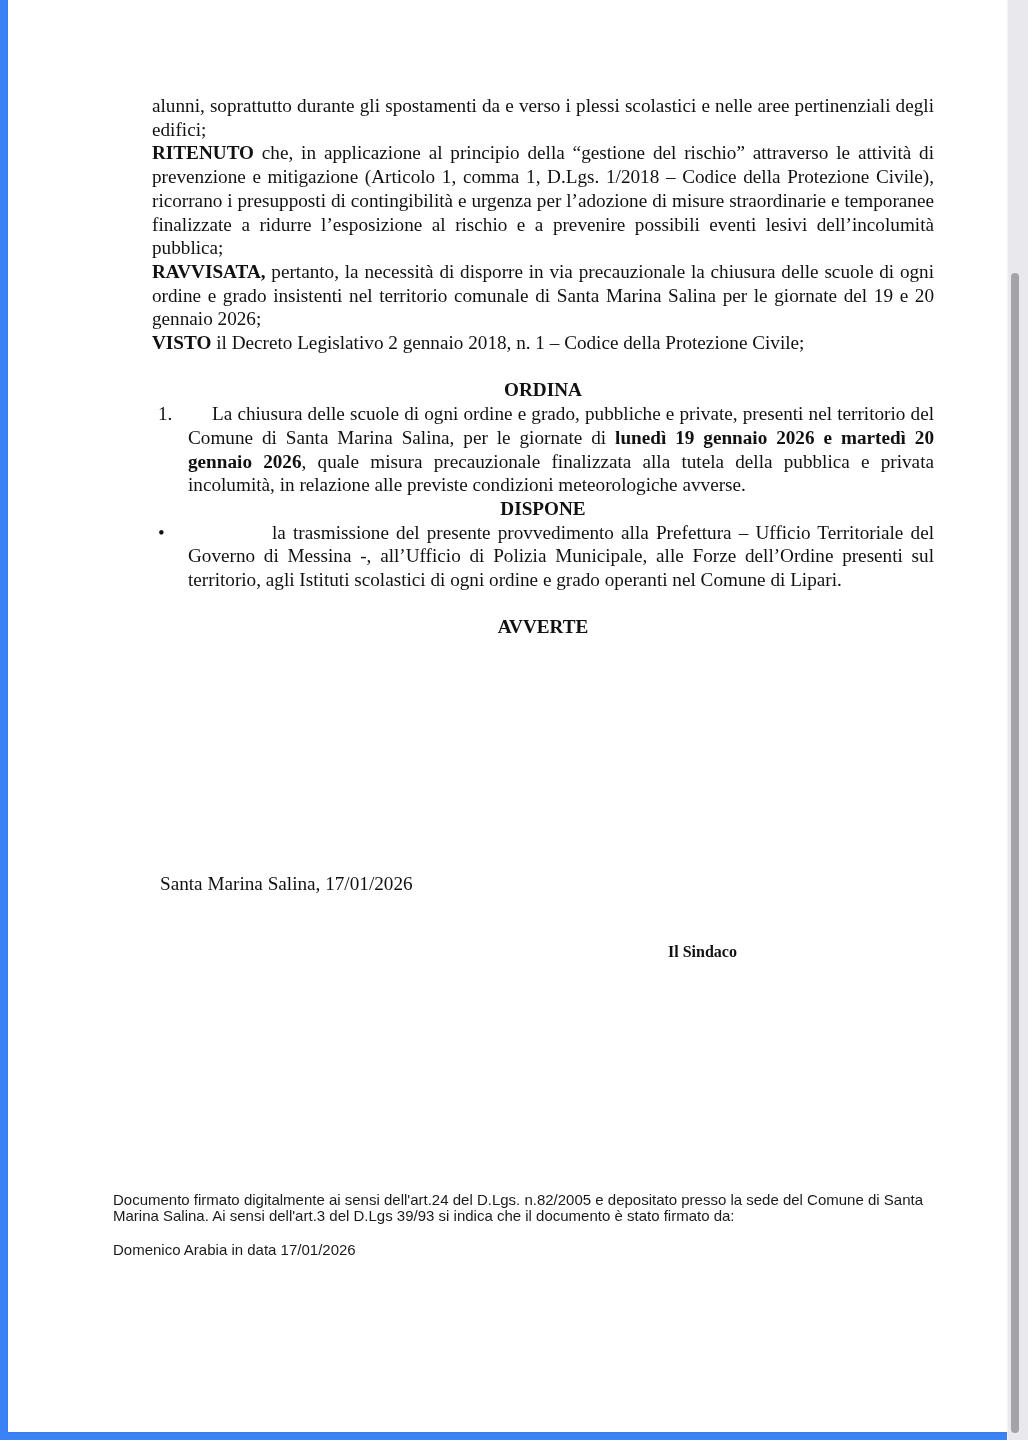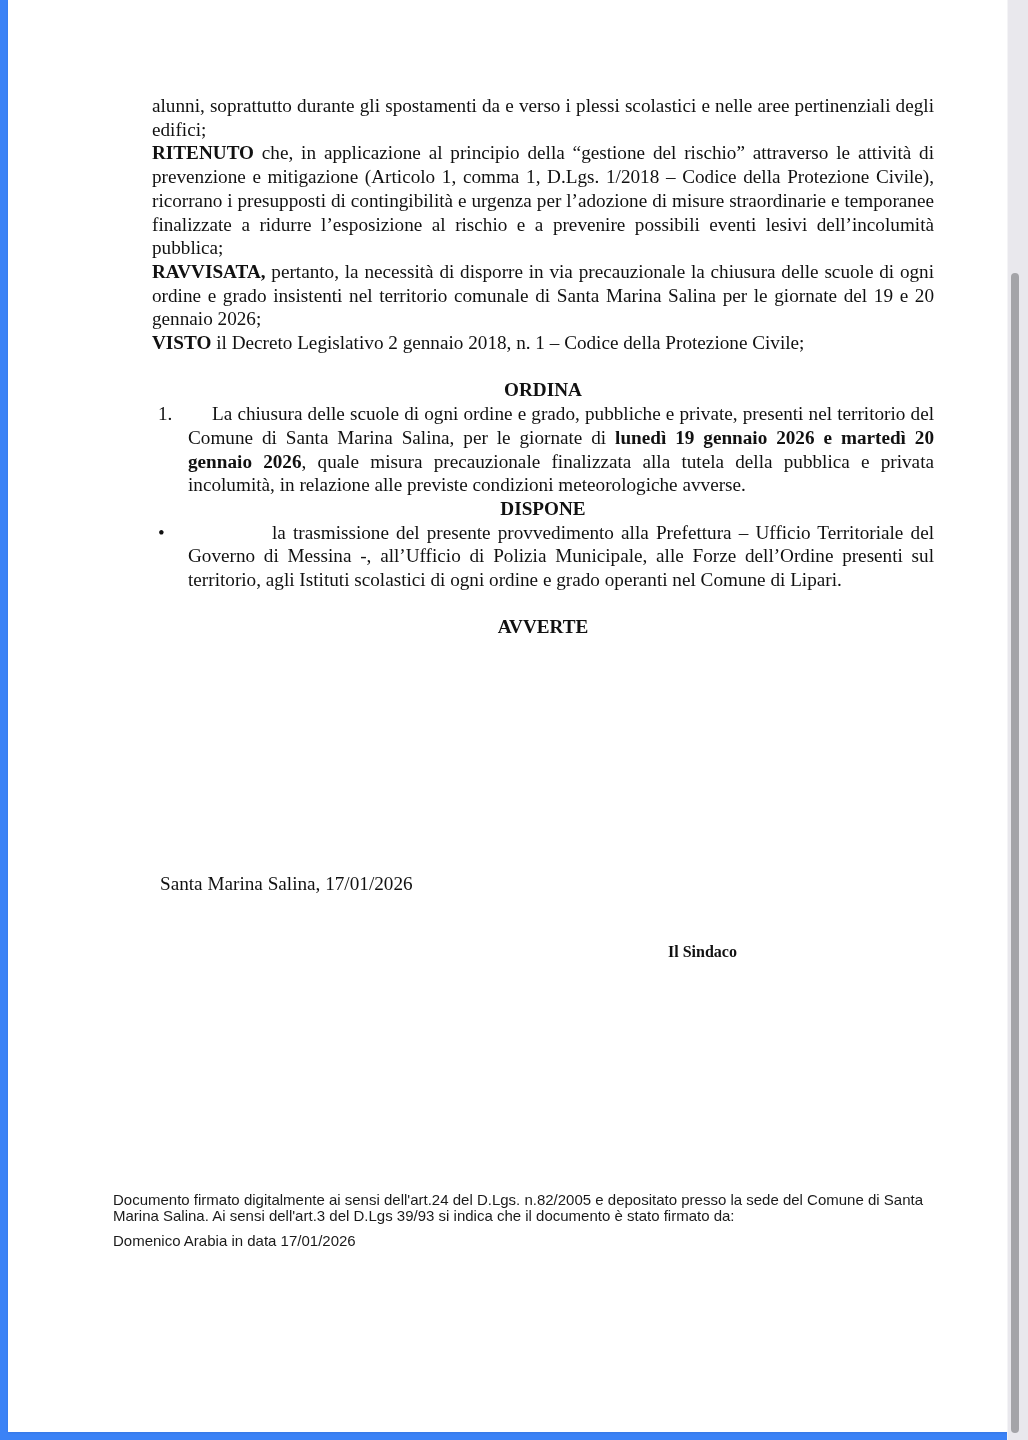--- a/index.html
+++ b/index.html
@@ -114,21 +114,21 @@
       position: absolute;
       left: 113px;
       top: 1192px;
       width: 820px;
       font-family: "Liberation Sans", "DejaVu Sans", sans-serif;
       font-size: 15px;
       line-height: 15.6px;
       color: #1a1a1a;
     }
     .footer p { margin: 0; }
-    .footer .signed-by { margin-top: 10px; }
+    .footer .signed-by { margin-top: 19px; }
   </style>
 </head>
 <body>
 
 <div class="viewer">
   <div class="page">
   </div>
 
   <div class="doc">
     <p>alunni, soprattutto durante gli spostamenti da e verso i plessi scolastici e nelle aree pertinenziali degli edifici;</p>

